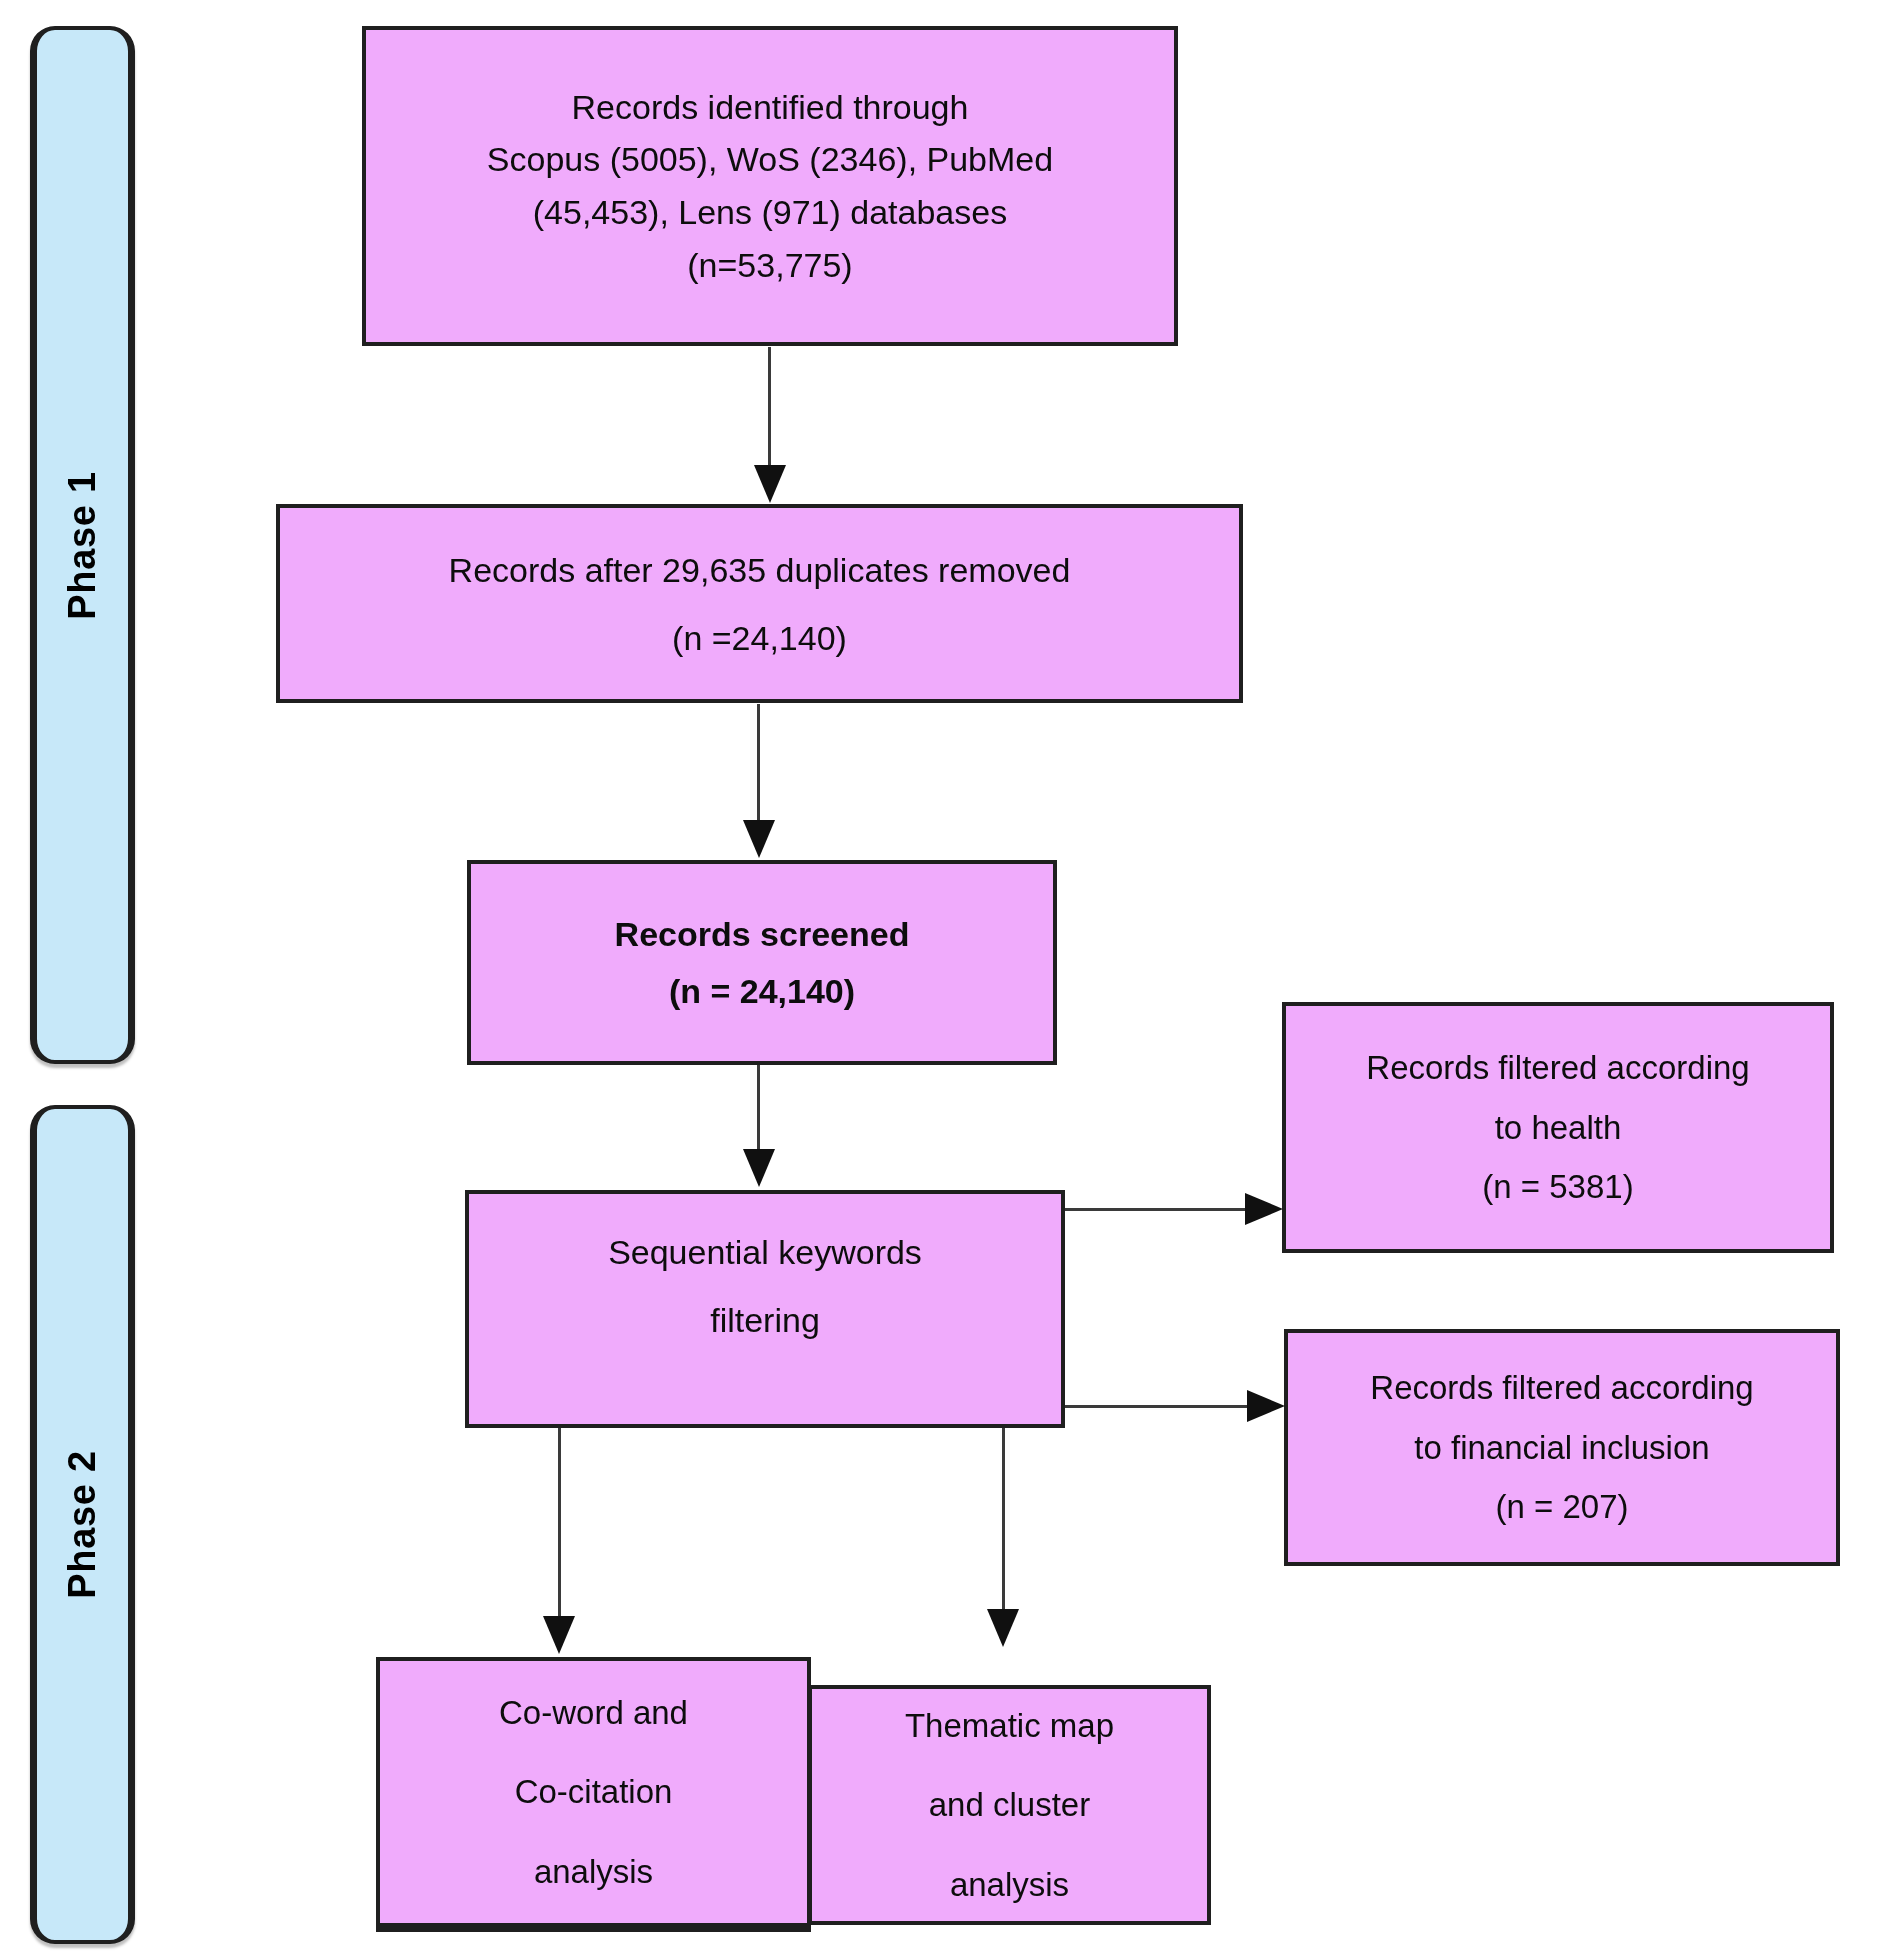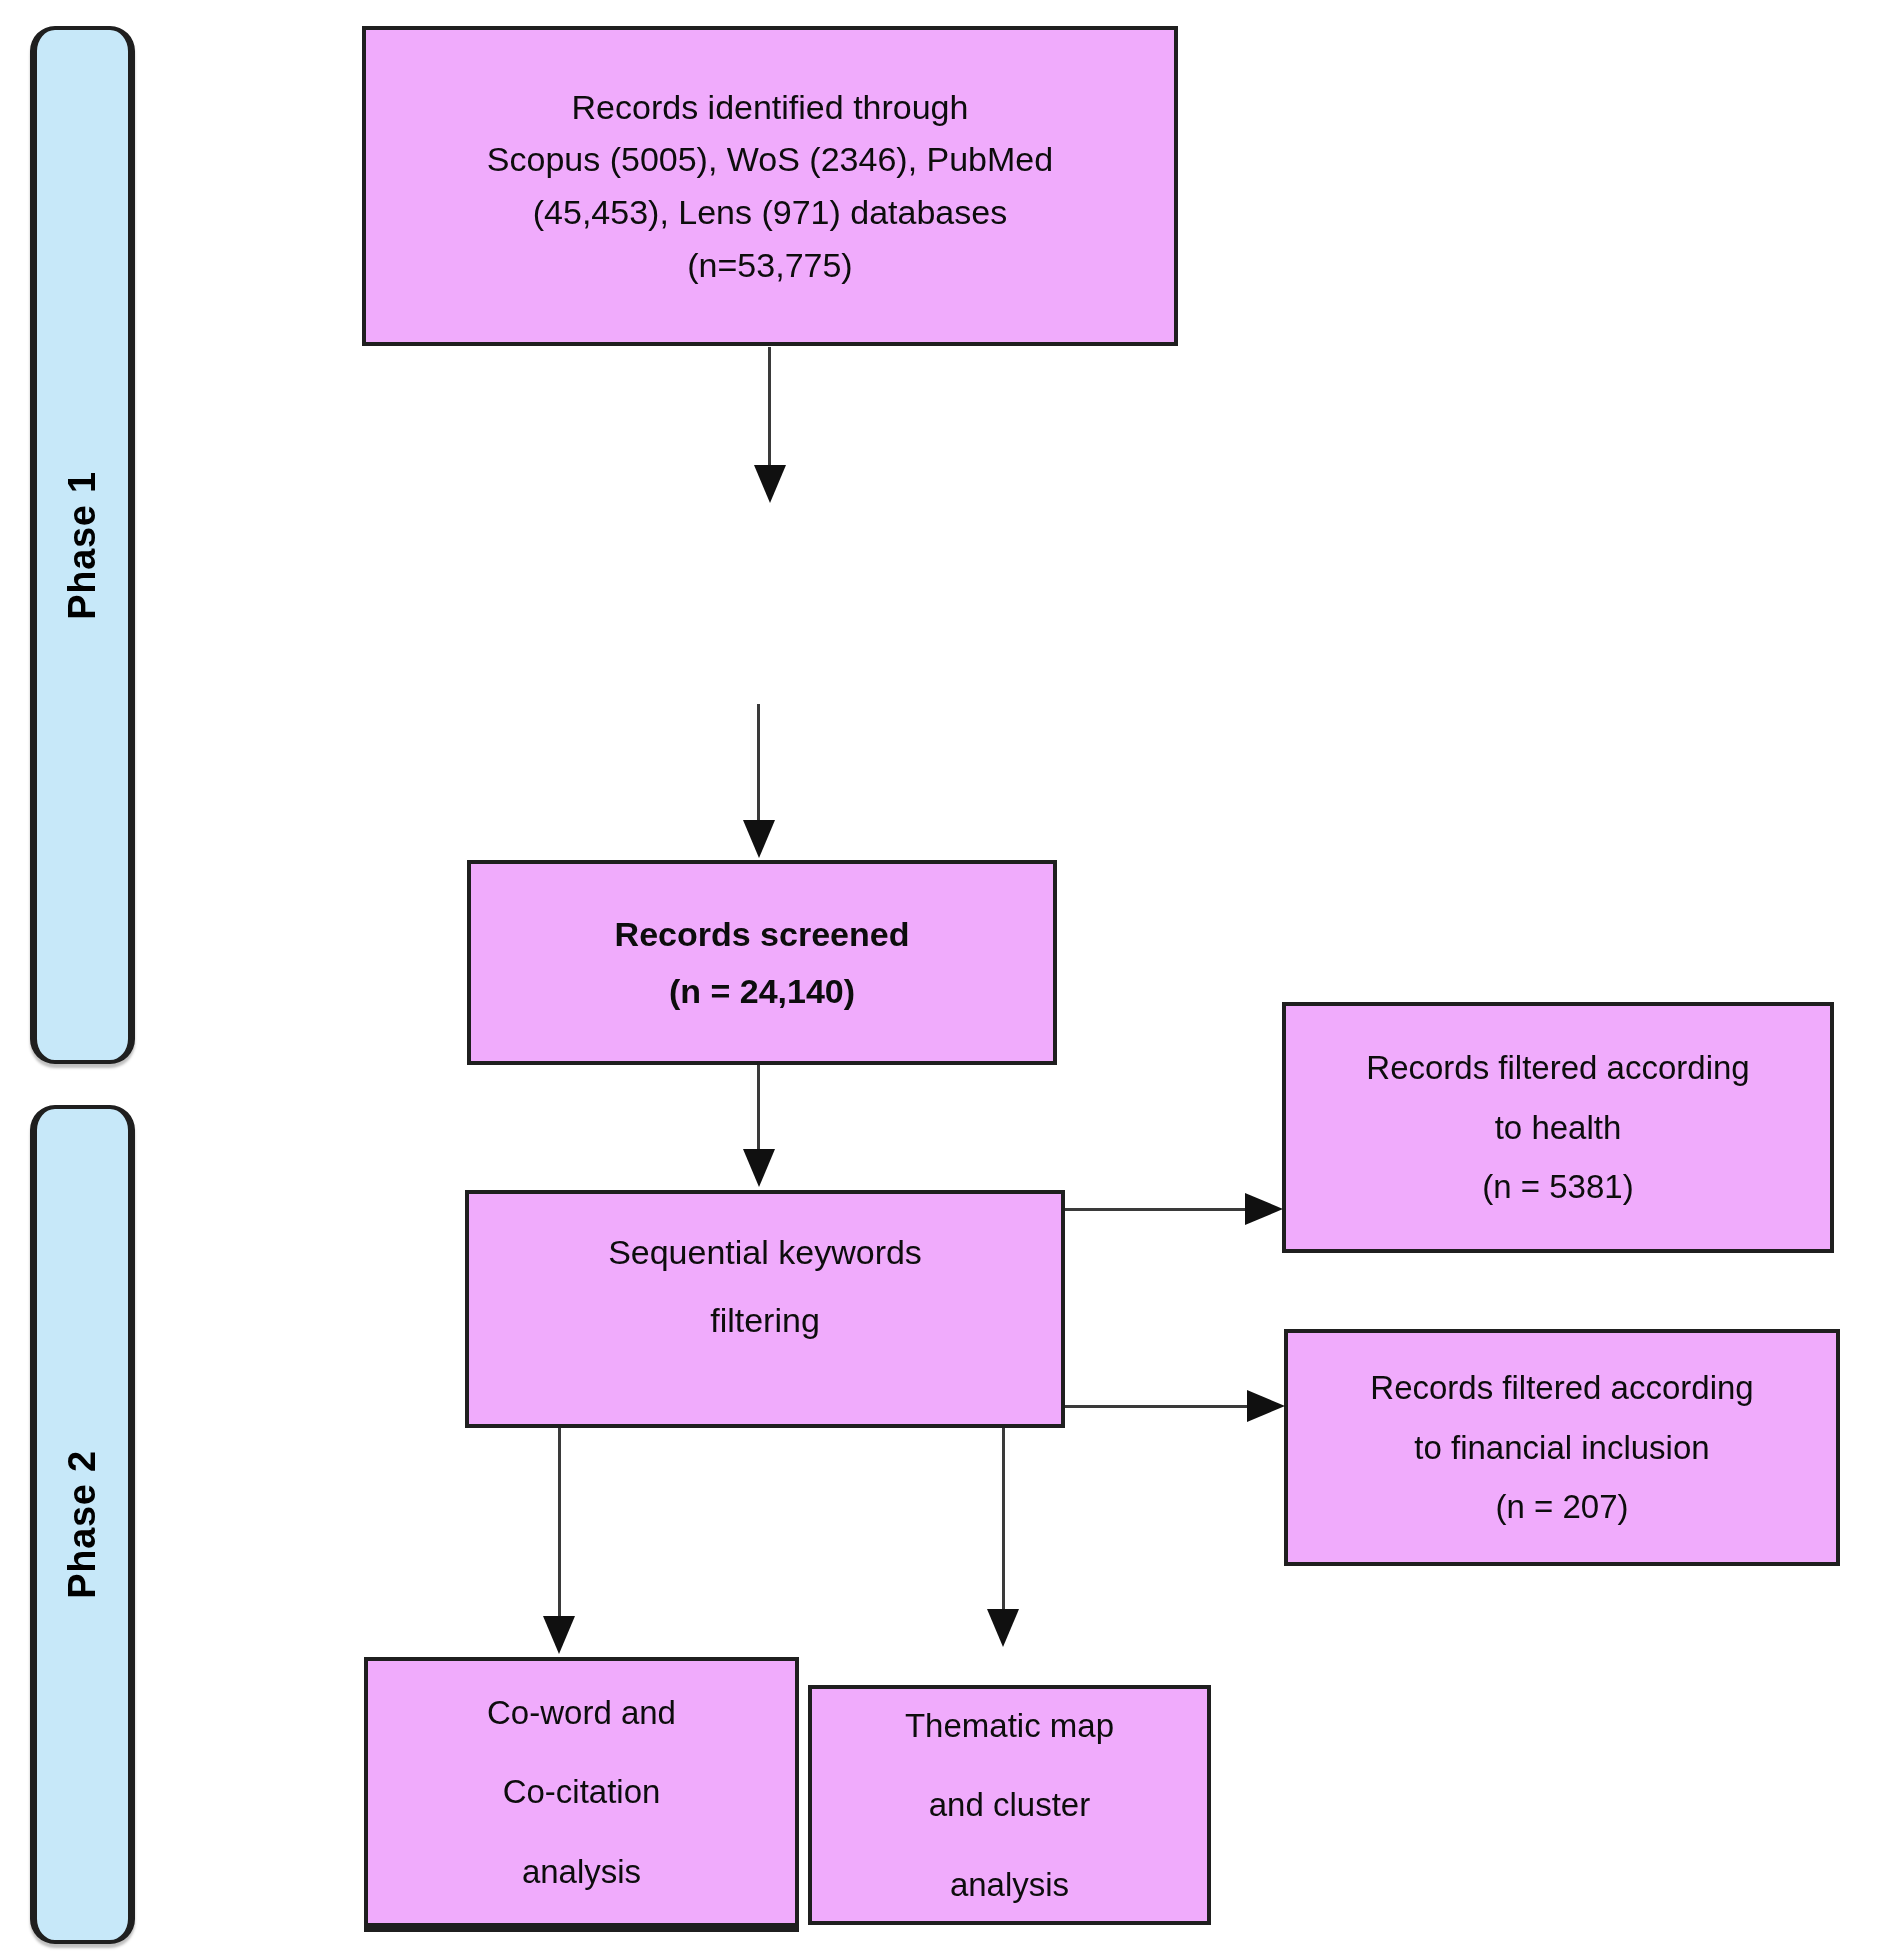--- a/index.html
+++ b/index.html
@@ -81,20 +81,24 @@
     <span class="phase-label">Phase 2</span>
   </div>
 
   <div class="box" style="left:362px;top:26px;width:816px;height:320px;">
     <span class="box-text">Records identified through
 Scopus (5005), WoS (2346), PubMed
 (45,453), Lens (971) databases
 (n=53,775)</span>
   </div>
 
+  <div class="box lh20" style="left:276px;top:504px;width:967px;height:199px;">
+    <span class="box-text">Records after 29,635 duplicates removed
+(n =24,140)</span>
+  </div>
 
   <div class="box lh165" style="left:467px;top:860px;width:590px;height:205px;font-weight:bold;">
     <span class="box-text">Records screened
 (n = 24,140)</span>
   </div>
 
   <div class="box lh20" style="left:465px;top:1190px;width:600px;height:238px;padding-bottom:47px;">
     <span class="box-text">Sequential keywords
 filtering</span>
   </div>
@@ -104,21 +108,21 @@
 to health
 (n = 5381)</span>
   </div>
 
   <div class="box lh18" style="left:1284px;top:1329px;width:556px;height:237px;">
     <span class="box-text">Records filtered according
 to financial inclusion
 (n = 207)</span>
   </div>
 
-  <div class="box lh24 thick-bottom" style="left:364px;top:1657px;width:435px;height:275px;">
+  <div class="box lh24 thick-bottom" style="left:376px;top:1657px;width:435px;height:275px;">
     <span class="box-text">Co-word and
 Co-citation
 analysis</span>
   </div>
 
   <div class="box lh24" style="left:808px;top:1654px;width:403px;height:240px;margin-top:31px;">
     <span class="box-text">Thematic map
 and cluster
 analysis</span>
   </div>

